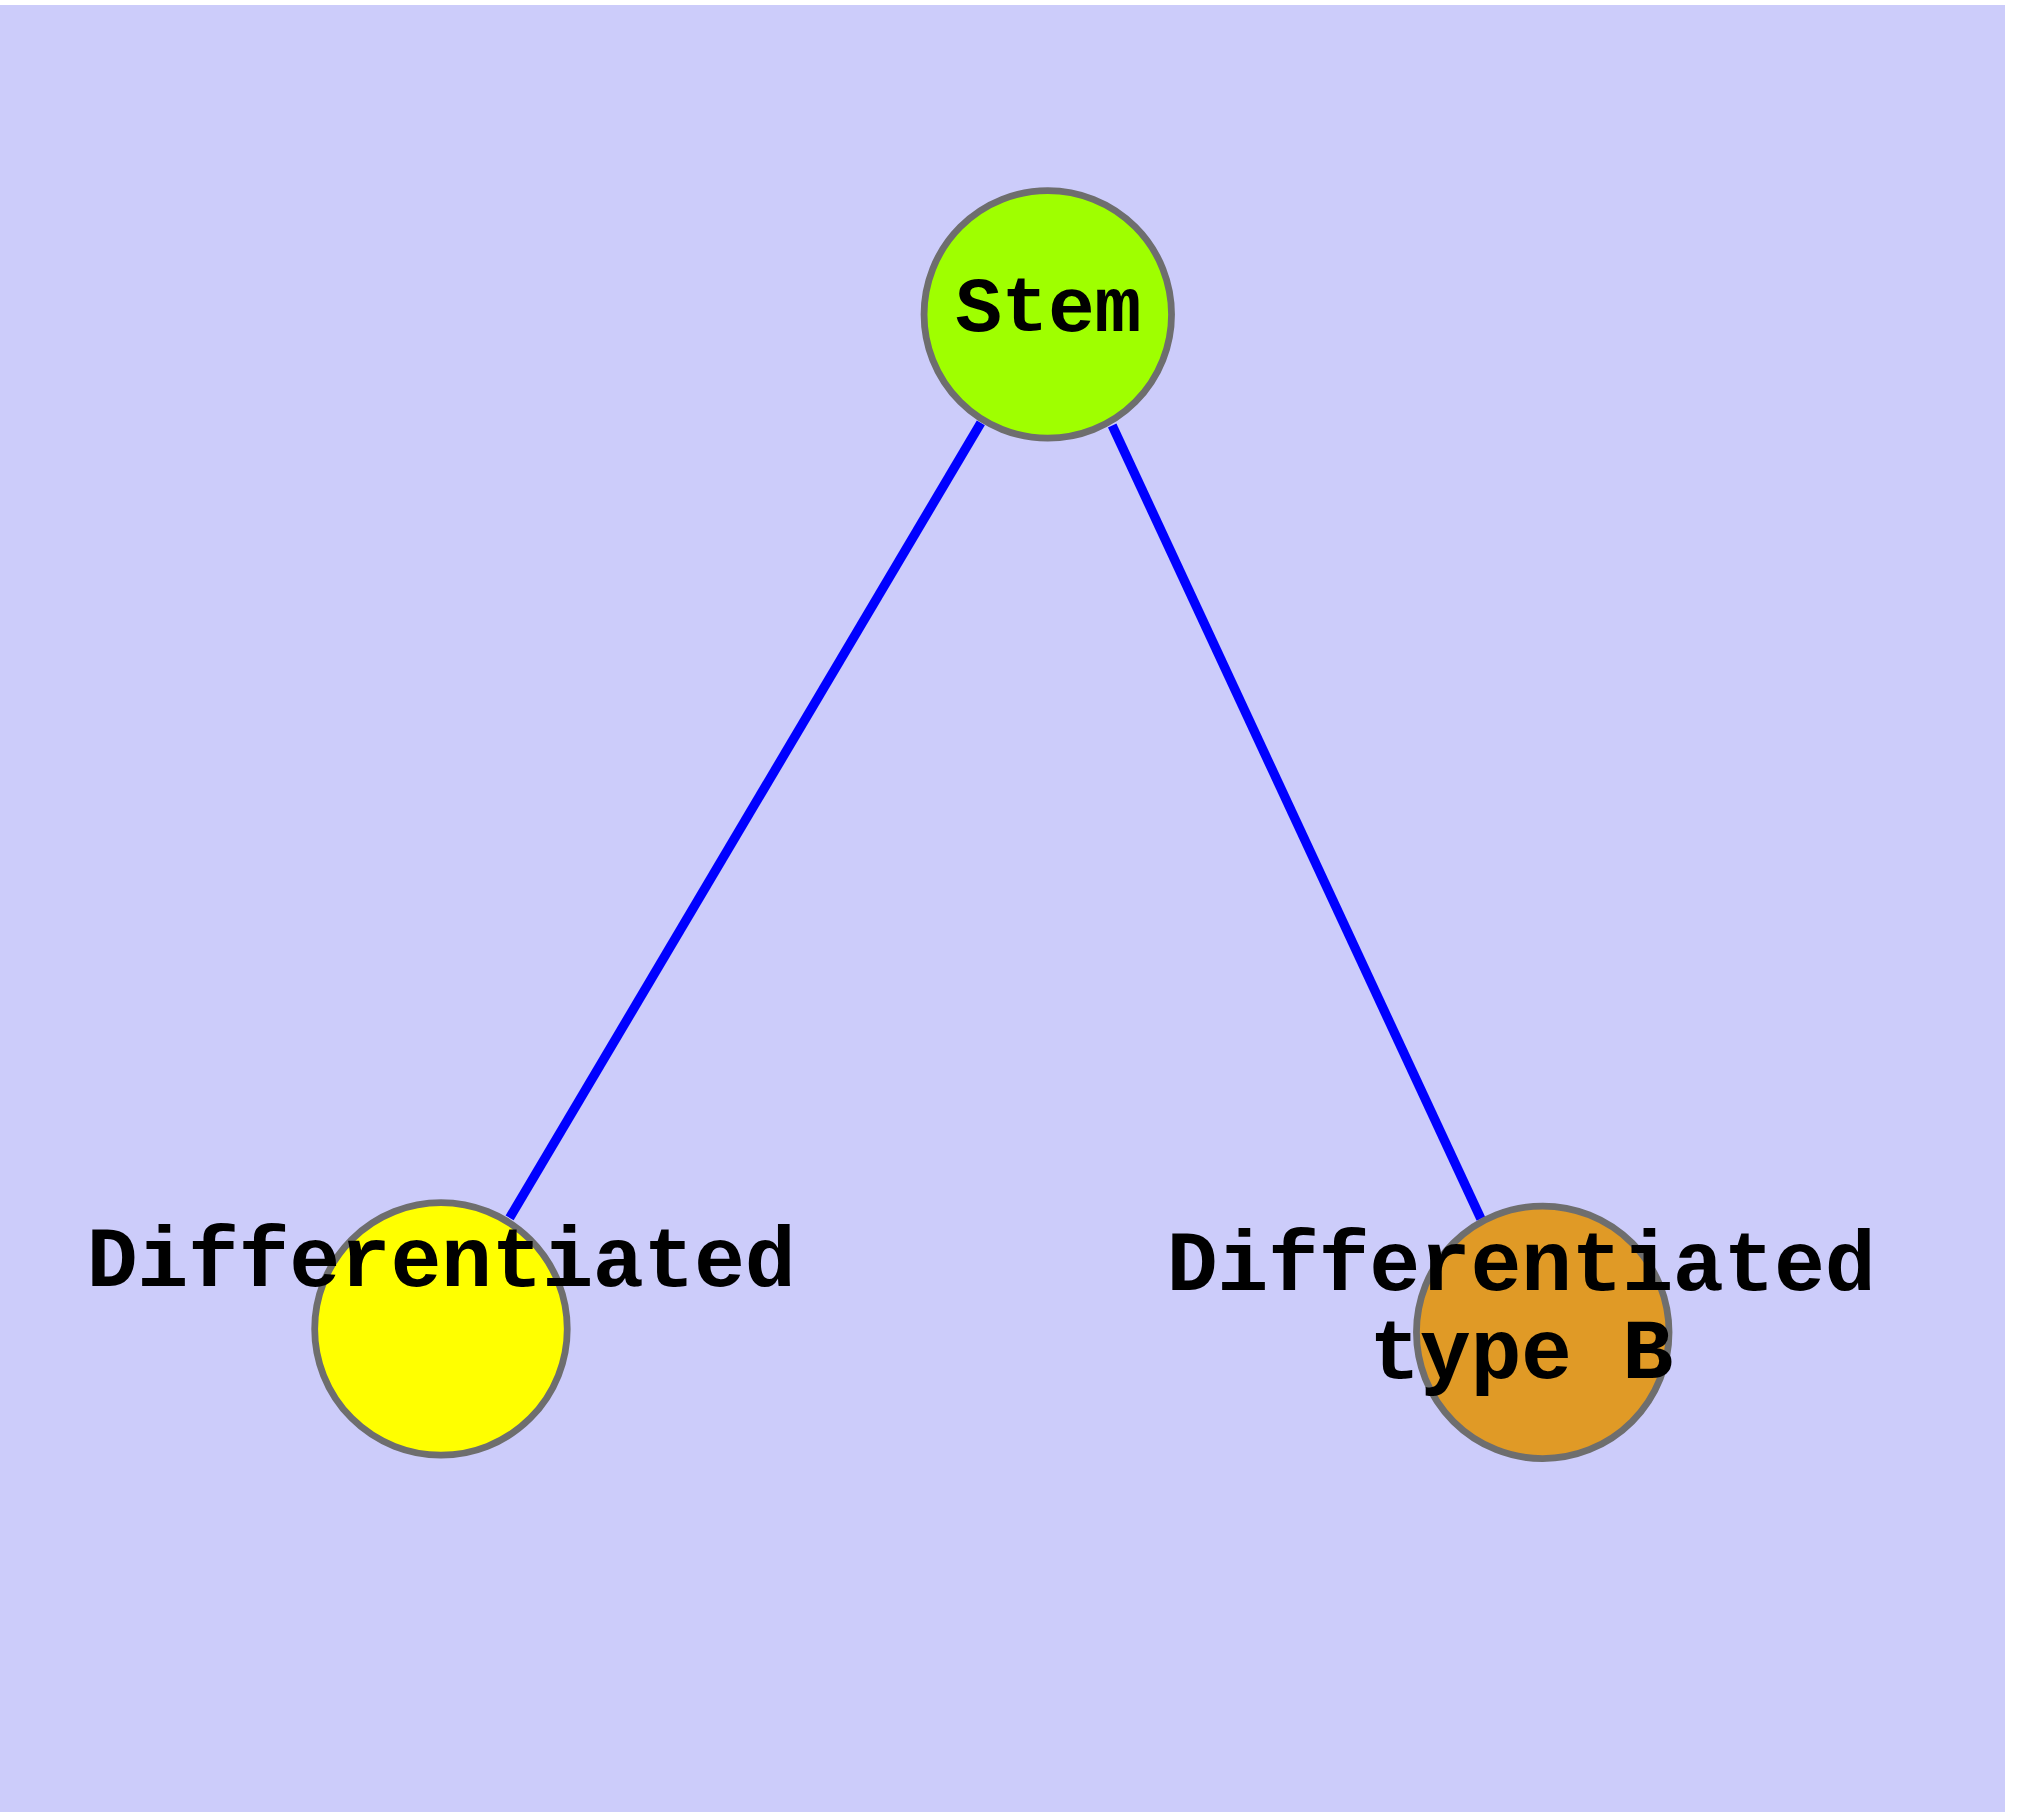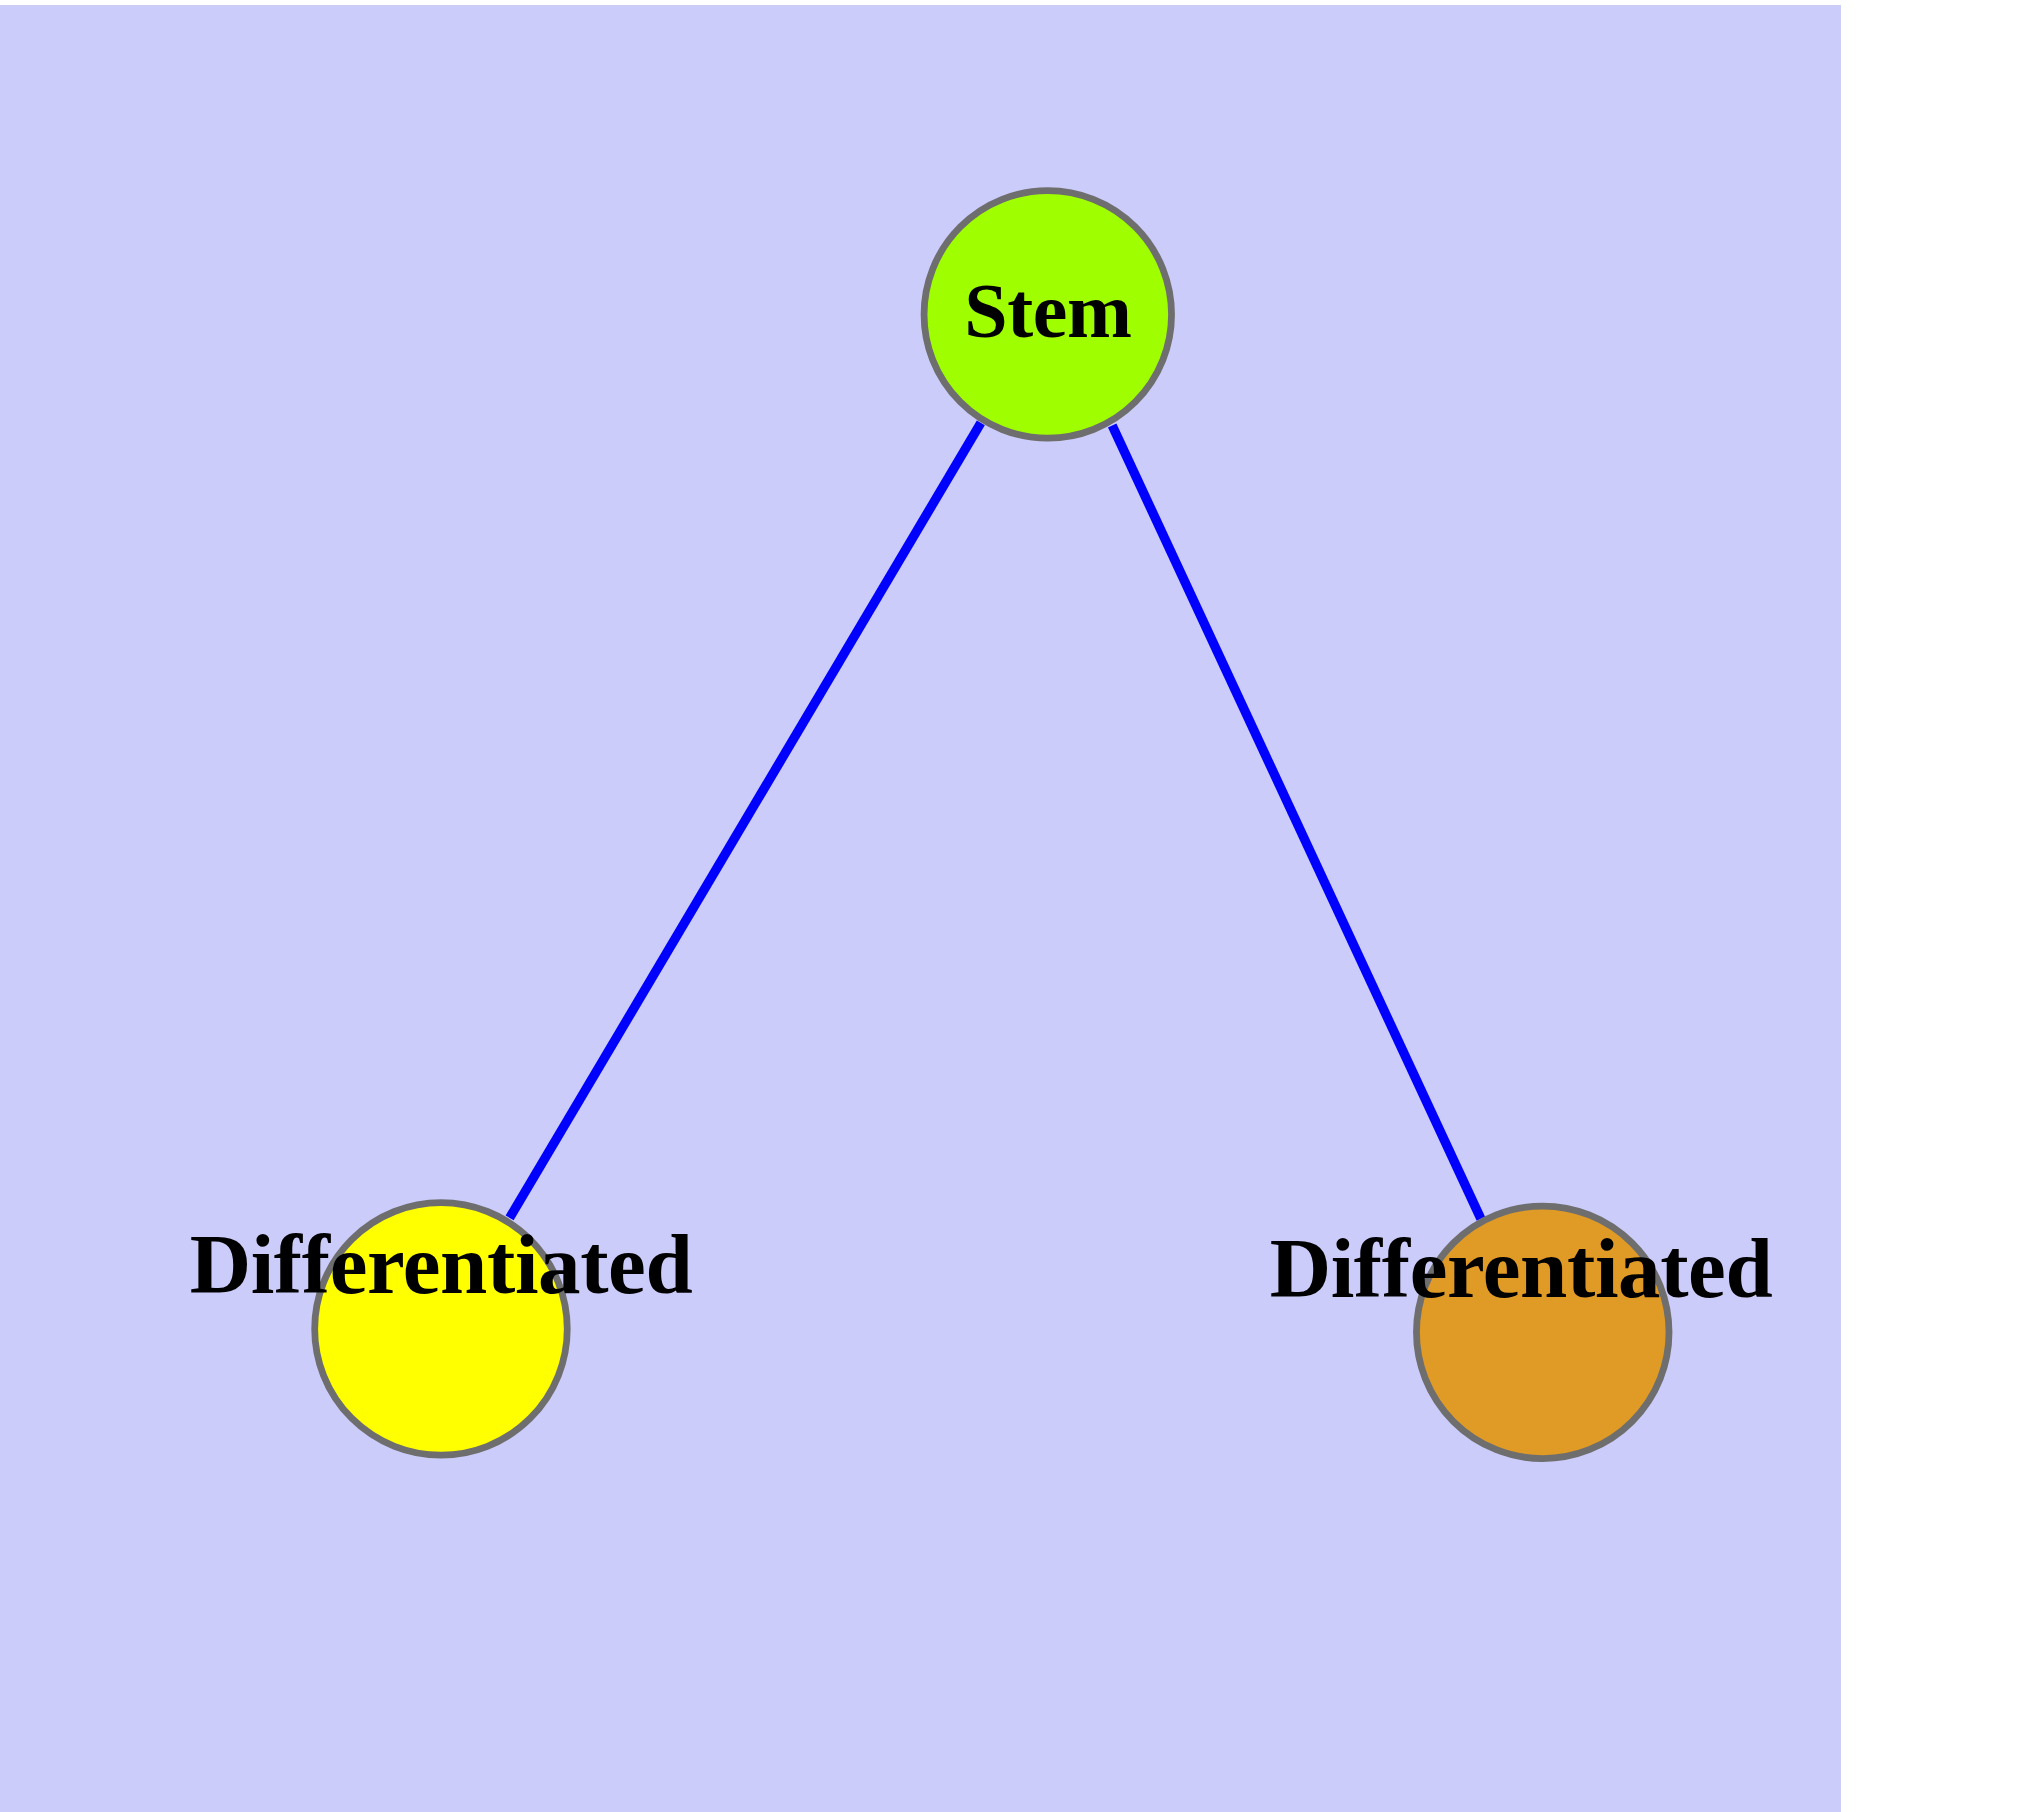--- a/index.html
+++ b/index.html
@@ -3,25 +3,25 @@
 <meta charset="utf-8">
 <title>Cell Differentiation Graph</title>
 <style>
   html, body {
     margin: 0;
     padding: 0;
     background: #ffffff;
   }
   #canvas {
     position: relative;
-    width: 1841px;
+    width: 2005px;
     height: 1812px;
     background: #ffffff;
     overflow: hidden;
-    font-family: Liberation Serif, serif;
+    font-family: Liberation Mono, monospace;
   }
   #plot-background {
     position: absolute;
     left: 0;
     top: 5.1px;
     width: 2021px;
     height: 1807px;
     background: #ccccfa;
   }
   #graph-svg {
@@ -78,16 +78,16 @@
       <circle cx="1236" cy="371" r="146" fill="#9fff00" stroke="#6e6e6e" stroke-width="8"></circle>
       <circle cx="520" cy="1568" r="149" fill="#ffff00" stroke="#6e6e6e" stroke-width="8"></circle>
       <circle cx="1820" cy="1572" r="149" fill="#e09a26" stroke="#6e6e6e" stroke-width="8"></circle>
     </g>
   </svg>
 
   <div class="node-label" id="label-stem"><span>Stem</span></div>
 
   <div class="node-label" id="label-diff-a"><div>Differentiated</div></div>
 
-  <div class="node-label" id="label-diff-b"><div>Differentiated</div></div>
+  <div class="node-label" id="label-diff-b"><div>Differentiated</div><div>type B</div></div>
 
 </div>
 
 
 </body></html>

